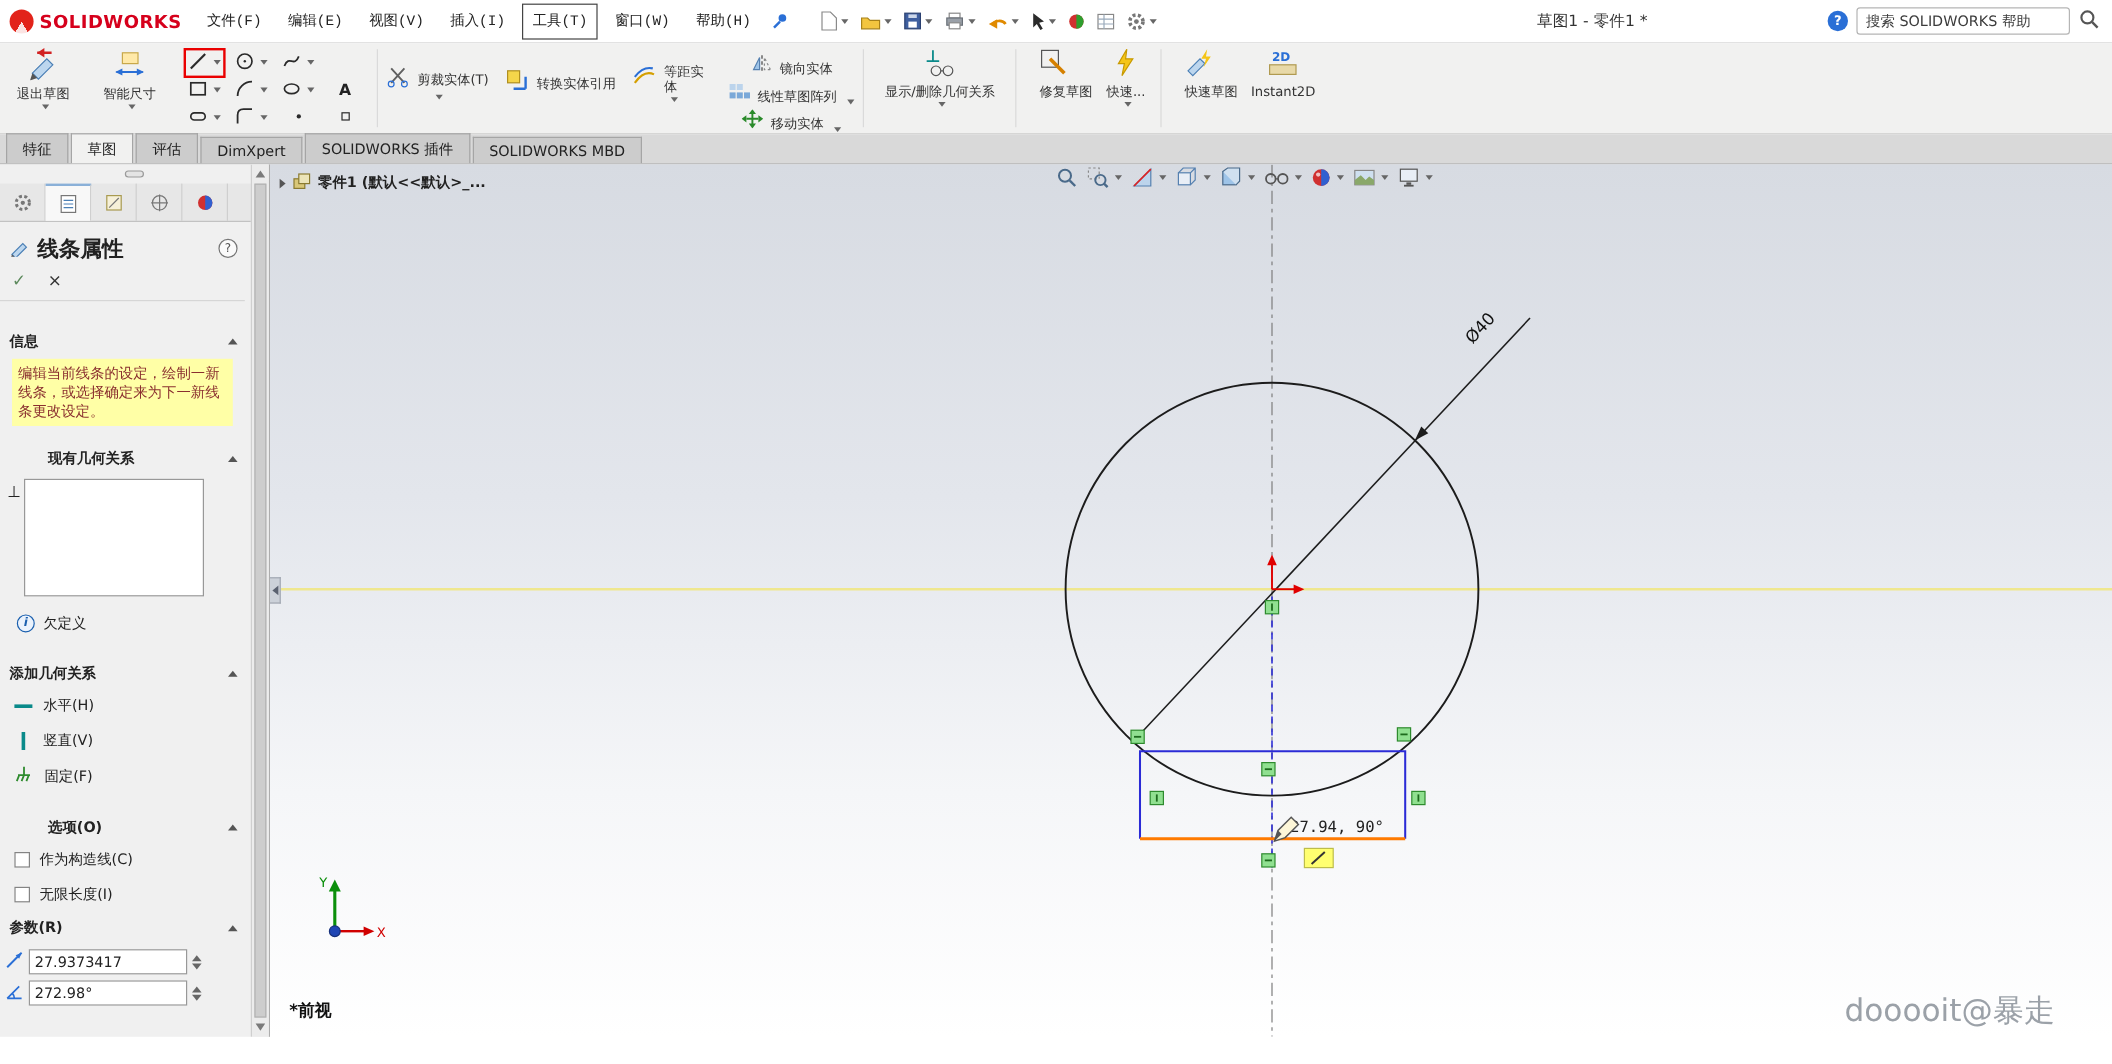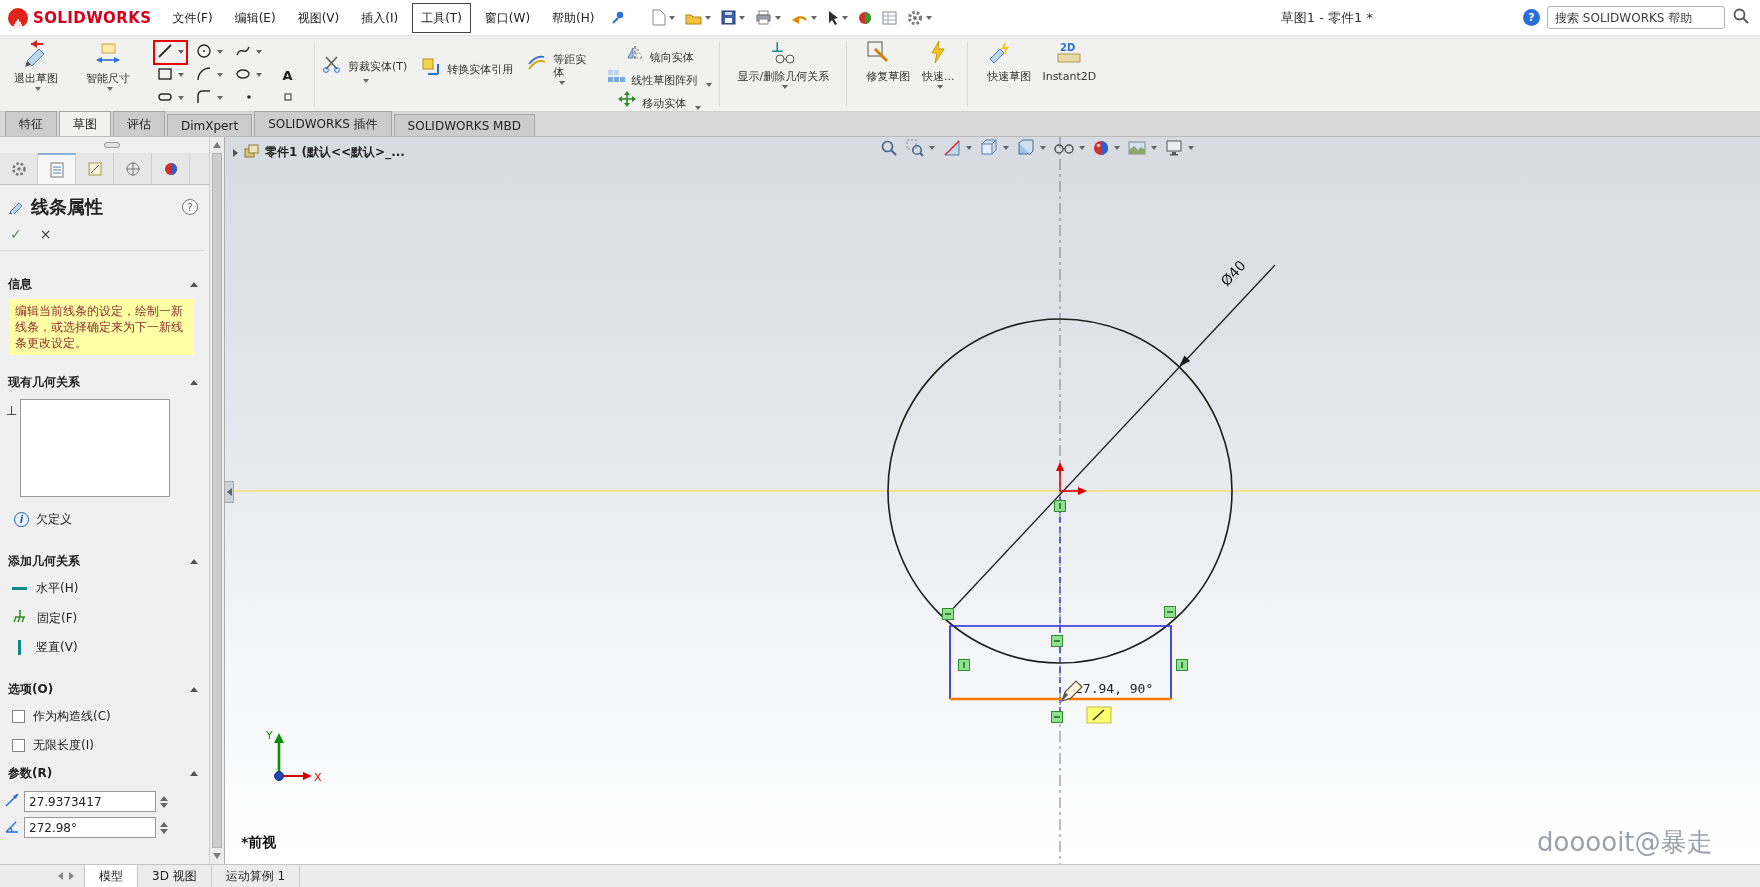--- a/index.html
+++ b/index.html
@@ -6,21 +6,21 @@
   html,body{margin:0;padding:0;background:#fff;}
   body{font-family:"DejaVu Sans","Liberation Sans",sans-serif;font-size:12px;color:#222;}
   #app{position:relative;width:1760px;height:887px;background:#fff;overflow:hidden;}
 
   
   .menubar{position:absolute;left:0;top:0;width:100%;height:36px;background:#fff;border-bottom:1px solid #e2e2e2;display:flex;align-items:center;}
   .logo{display:flex;align-items:center;gap:5px;padding:0 10px 0 8px;}
   .logo-swirl{width:20px;height:20px;border-radius:50%;background:conic-gradient(from 210deg,#e2231a 0 300deg,rgba(226,35,26,.12) 300deg 360deg);}
   .logo-text{color:#d6001c;font-weight:bold;font-size:15px;letter-spacing:.4px;}
   .menus{display:flex;height:100%;align-items:center;}
-  .menu-item{padding:0 11px;line-height:34px;cursor:default;white-space:nowrap;}
+  .menu-item{padding:0 11px;line-height:34px;cursor:default;white-space:nowrap;font-family:Liberation Mono, monospace;}
   .menu-item.boxed{border:1px solid #444;line-height:28px;margin:0 3px;padding:0 8px;}
   .qtb{display:flex;align-items:center;margin-left:16px;}
   .qtb-item{display:flex;align-items:center;padding:0 5px;height:26px;}
   .dd{width:0;height:0;border-left:3.5px solid transparent;border-right:3.5px solid transparent;border-top:4px solid #666;display:inline-block;margin-left:3px;}
   .mb-title{margin-left:auto;margin-right:150px;font-size:13px;color:#333;white-space:nowrap;}
   .searchwrap{display:flex;align-items:center;gap:7px;margin-right:10px;}
   .helpicon{width:17px;height:17px;border-radius:50%;background:#2a6fd6;color:#fff;font-weight:bold;font-size:11px;display:flex;align-items:center;justify-content:center;}
   .searchbox{width:178px;height:23px;border:1px solid #b5b5b5;border-radius:3px;background:#fff;font-size:12px;color:#333;padding:0 7px;font-family:inherit;}
   .searchbox::placeholder{color:#3c3c3c;opacity:1;}
 
@@ -53,21 +53,21 @@
   .ptab{width:38px;display:flex;align-items:center;justify-content:center;border-right:1px solid #cfcfcf;}
   .ptab.active{background:#f8f8f8;border-top:2px solid #8ab0d8;}
   .ptitle{display:flex;align-items:center;gap:7px;padding:10px 26px 4px 8px;}
   .ptitle .t{font-weight:bold;font-size:18px;}
   .phelp{margin-left:auto;width:16px;height:16px;border-radius:50%;border:1px solid #767676;color:#555;font-size:10px;display:flex;align-items:center;justify-content:center;background:#fafafa;}
   .pbtns{display:flex;gap:18px;padding:3px 10px 8px;border-bottom:1px solid #d6d6d6;margin-right:20px;}
   .okbtn{color:#5d8a5d;font-size:14px;}
   .cancelbtn{color:#333;font-size:14px;}
   .sechdr{display:flex;align-items:center;font-weight:bold;padding:5px 26px 4px 8px;}
   .chev{margin-left:auto;width:0;height:0;border-left:4px solid transparent;border-right:4px solid transparent;border-bottom:5px solid #555;}
-  .mt20{margin-top:20px;} .mt14{margin-top:14px;} .mt12{}
+  .mt20{margin-top:20px;} .mt14{margin-top:14px;margin-left:32px;} .mt12{}
   .infobox{background:#ffffa6;margin:2px 30px 0 10px;padding:4px 5px;color:#8a2f2f;font-size:12px;line-height:16px;}
   .relbox{display:flex;margin:4px 0 0 6px;gap:3px;align-items:flex-start;}
   .rel-icon{font-size:13px;color:#222;margin-top:4px;}
   .listbox{width:150px;height:98px;background:#fff;border:1px solid #989898;}
   .statusrow{display:flex;align-items:center;gap:7px;padding:14px 8px 0 14px;}
   .infoicon{width:15px;height:15px;border-radius:50%;border:1px solid #1a5fae;color:#1a5fae;font-size:10px;font-style:italic;font-weight:bold;display:flex;align-items:center;justify-content:center;background:#eaf2fc;}
   .addrel-item{display:flex;align-items:center;gap:9px;padding:6px 8px 6px 12px;}
   .hline-icon{width:15px;height:3px;background:#0a8a8a;display:inline-block;}
   .vline-icon{width:3px;height:15px;background:#0a8a8a;display:inline-block;margin:0 6px;}
   .checkrow{display:flex;align-items:center;gap:8px;padding:6px 8px 6px 12px;}
@@ -515,28 +515,28 @@
 
     <div class="sechdr mt20">
       <span>添加几何关系</span>
         <span class="chev"></span>
     </div>
     <div class="addrel-item">
       <span class="hline-icon"></span>
       <span>水平(H)</span>
     </div>
     <div class="addrel-item">
+      <span class="vline-icon"></span>
+      <span>竖直(V)</span>
+    </div>
+    <div class="addrel-item">
       <span><svg width="16" height="15">
             <path d="M8 1 v7 M3 8 h10 M4 8 l-2 5 M8 8 l-2 5 M12 8 l-2 5" stroke="#2e8b2e" stroke-width="1.5" fill="none"></path>
           </svg></span>
       <span>固定(F)</span>
-    </div>
-    <div class="addrel-item">
-      <span class="vline-icon"></span>
-      <span>竖直(V)</span>
     </div>
 
     <div class="sechdr mt14">
       <span>选项(O)</span>
         <span class="chev"></span>
     </div>
     <div class="checkrow">
       <span class="cb"></span>
       <span>作为构造线(C)</span>
     </div>
@@ -730,25 +730,14 @@
         </span>
     </div>
 
     <div class="csplit">
         <i></i>
       </div>
     <div class="viewlabel">*前视</div>
     <div class="watermark">dooooit@暴走</div>
   </div>
 
-  <div class="statusbar">
-    <span class="sb-arrows">
-        <i class="l"></i>
-        <i class="r"></i>
-      </span>
-    <div class="sb-tabs">
-      <span class="sb-tab active">模型</span>
-      <span class="sb-tab">3D 视图</span>
-      <span class="sb-tab">运动算例 1</span>
-    </div>
-  </div>
 
 </div>
 
 </body></html>

